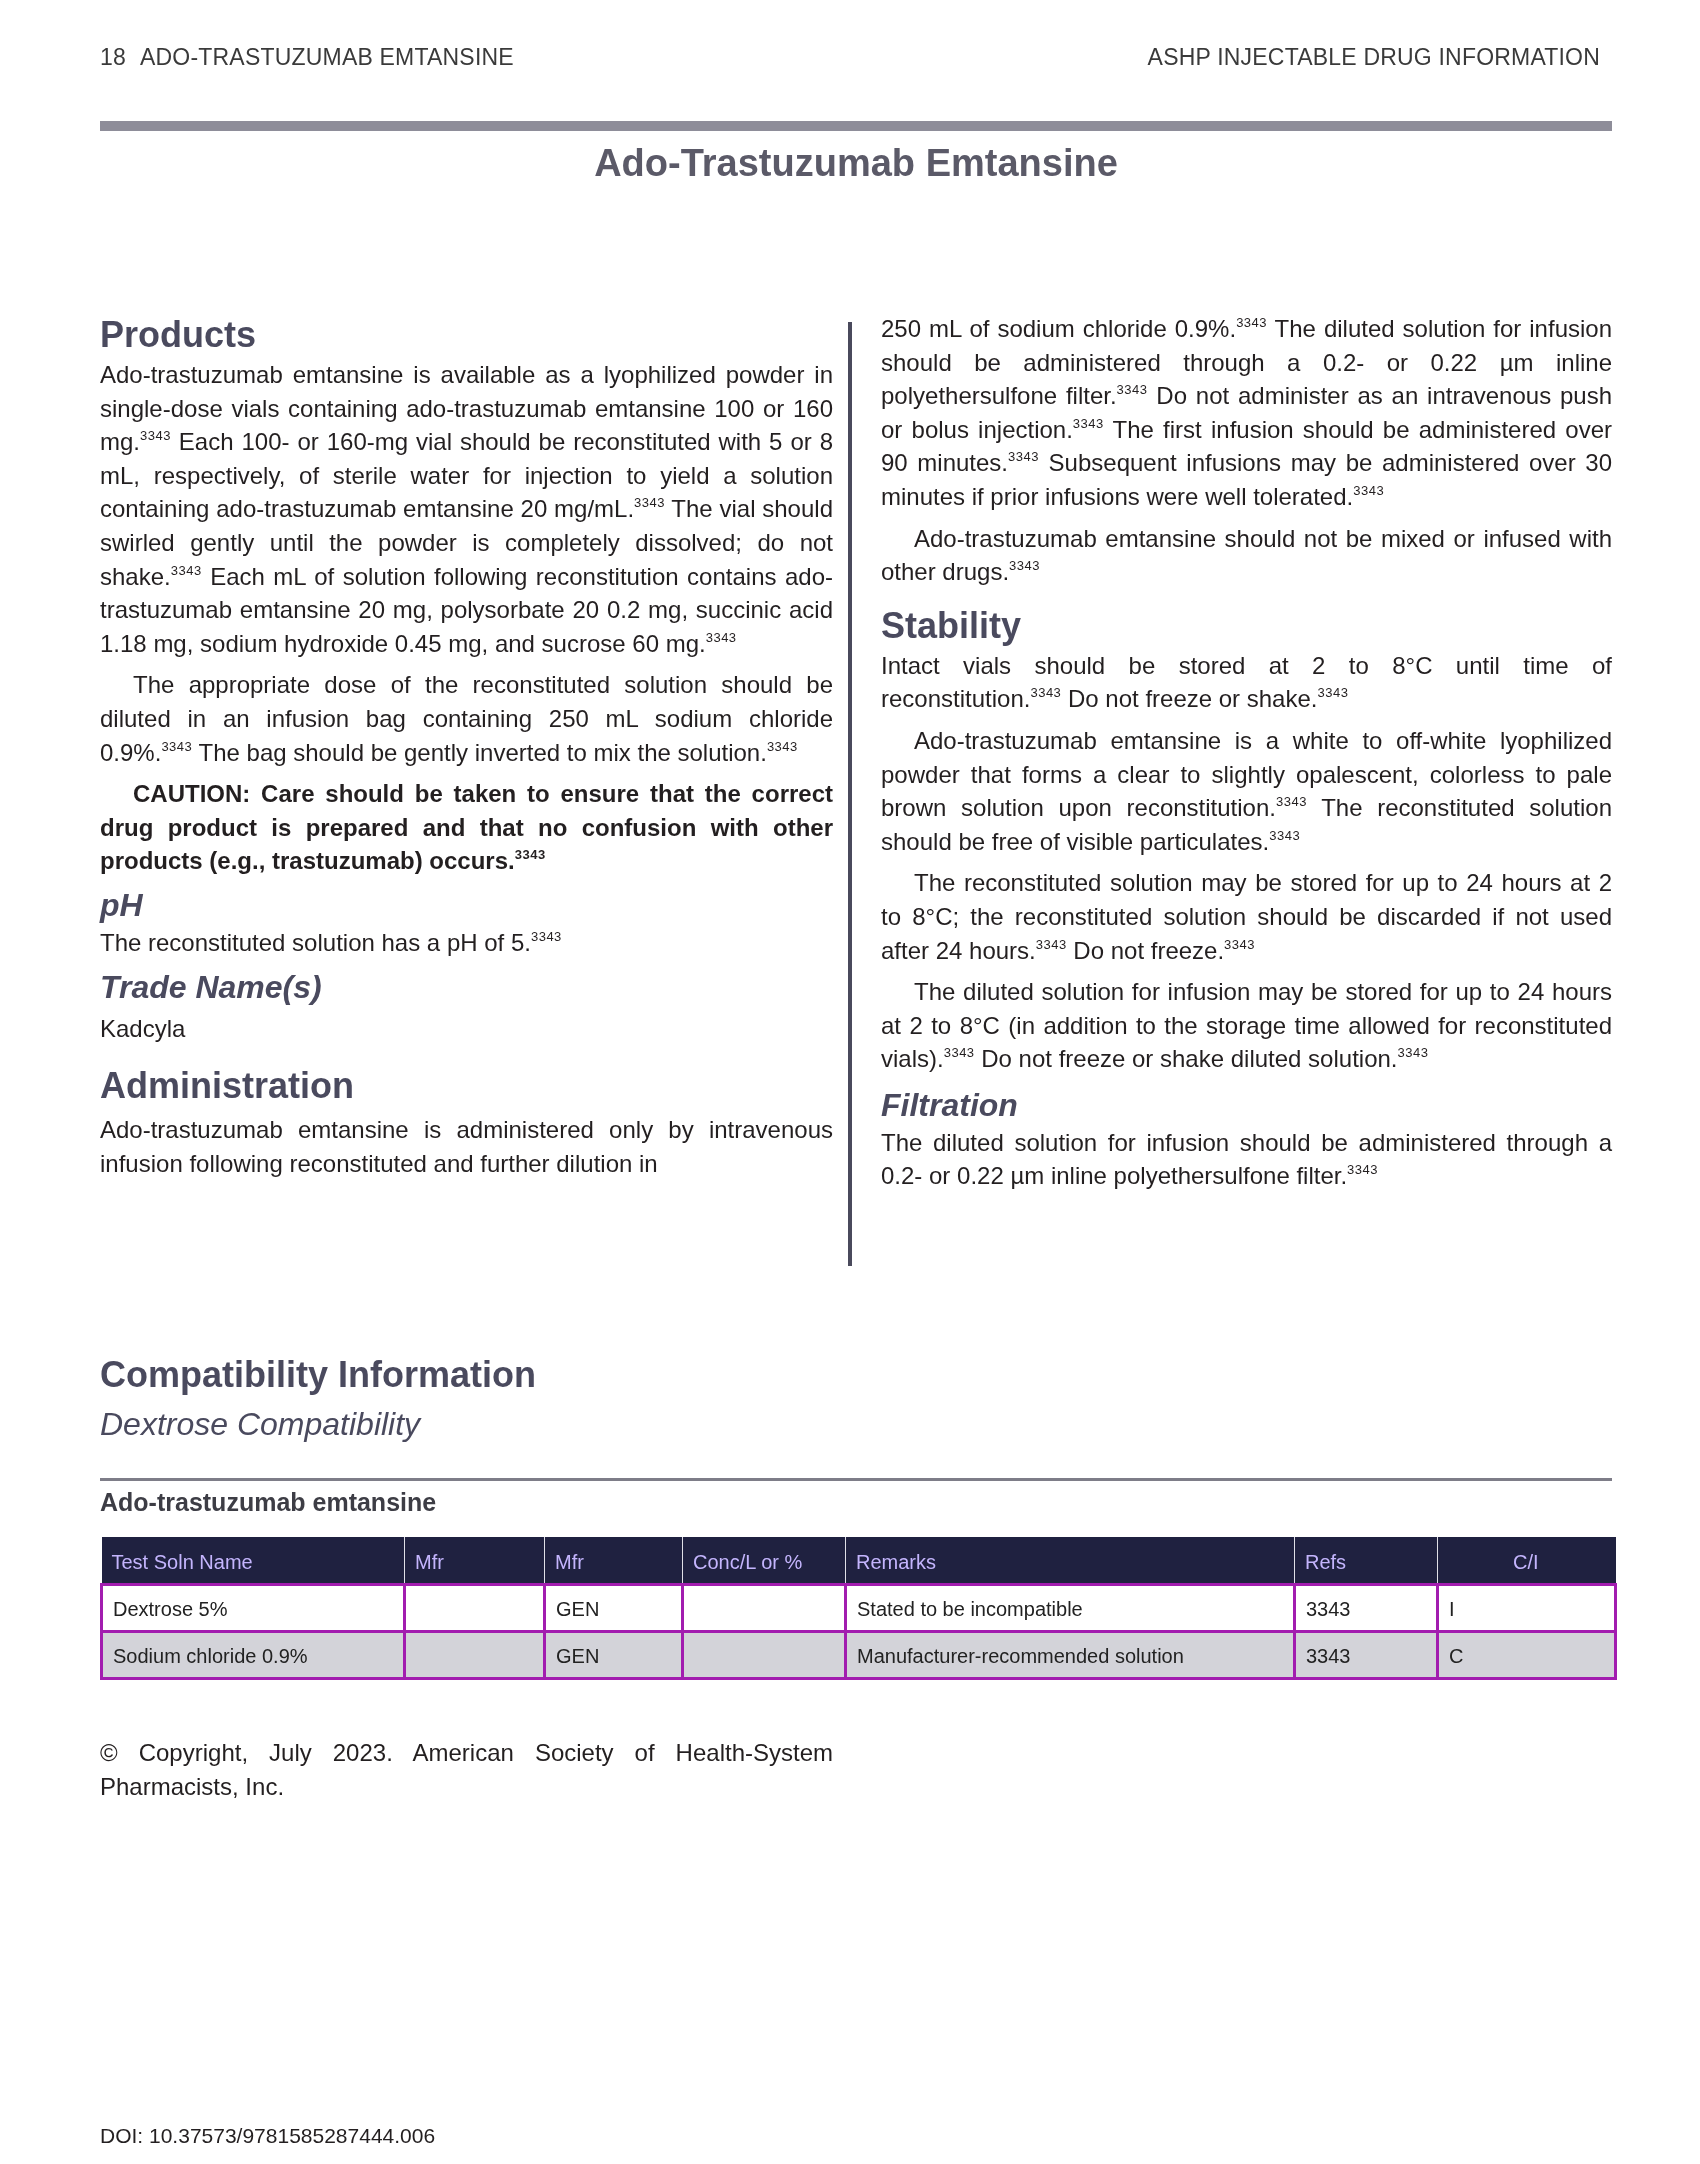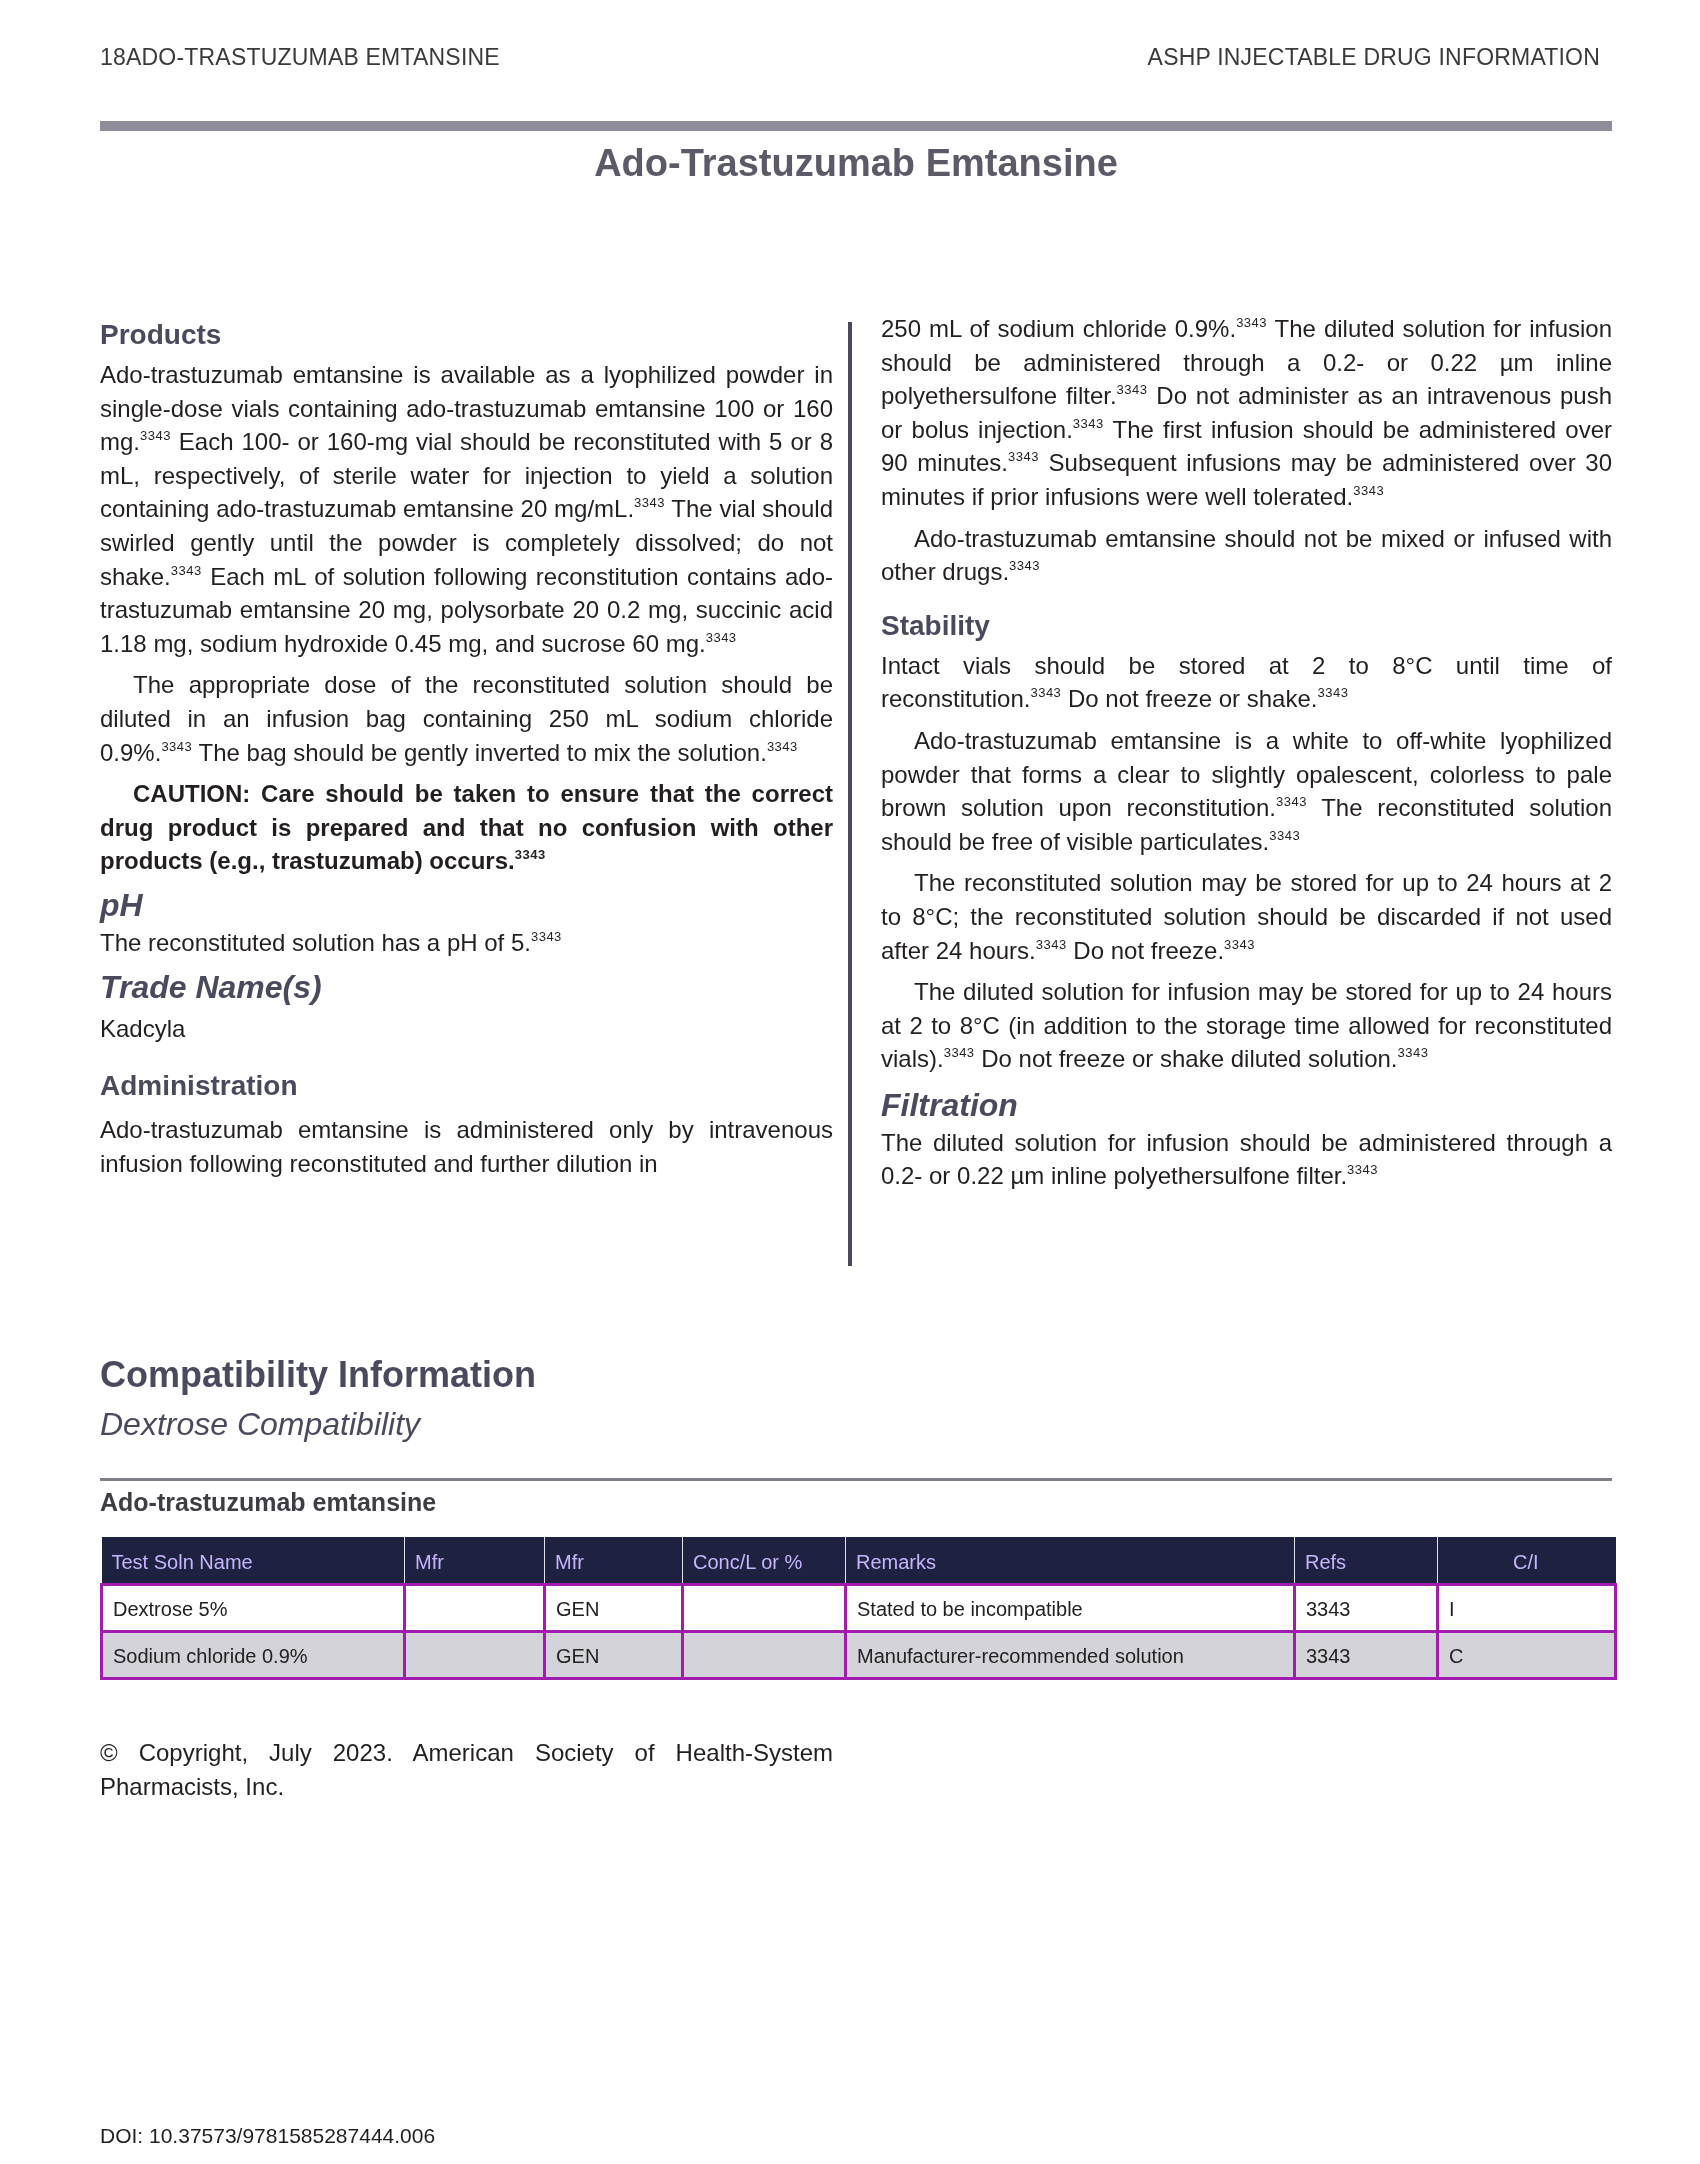--- a/index.html
+++ b/index.html
@@ -6,42 +6,42 @@
   body {
     width: 1700px; height: 2164px; position: relative; overflow: hidden;
     font-family: "Liberation Sans", "DejaVu Sans", sans-serif;
     color: #231f20;
   }
   .running-head {
     position: absolute; top: 44px; left: 100px; right: 100px; height: 32px;
     font-size: 23px; color: #3a3a3a; letter-spacing: 0.2px;
   }
   .running-head .left { position: absolute; left: 0; top: 0; }
-  .running-head .left .pg { }
+  .running-head .left .pg { margin-right: 14px; }
   .running-head .right { position: absolute; right: 0; top: 0; }
   .top-bar {
     position: absolute; top: 121px; left: 100px; width: 1512px; height: 10px;
     background: #8e8d99;
   }
   .page-title {
     position: absolute; top: 142px; left: 0; width: 1712px; text-align: center;
     font-size: 38px; font-weight: bold; color: #5b5a68;
   }
   .col {
     position: absolute; top: 0;
     font-size: 24px; line-height: 33.6px; text-align: justify;
   }
   .col-left { left: 100px; width: 733px; top: 312px; }
   .col-right { left: 881px; width: 731px; top: 312px; }
   .col-divider {
     position: absolute; left: 848px; top: 322px; width: 4px; height: 944px;
     background: #4a4a5c;
   }
   h2.sec {
-    margin: 0; font-size: 28px; font-weight: bold; color: #4a4a5e; line-height: 46px;
+    margin: 0; font-size: 36px; font-weight: bold; color: #4a4a5e; line-height: 46px;
   }
   h3.sub {
     margin: 0; font-size: 32px; font-weight: bold; font-style: italic; color: #4a4a5e; line-height: 42px;
   }
   p { margin: 0; }
   p.indent { text-indent: 33px; }
   p + p { margin-top: 8px; }
   sup { font-size: 13px; line-height: 0; vertical-align: 10px; letter-spacing: 0.5px; }
   .caution { font-weight: bold; }
   .compat {

